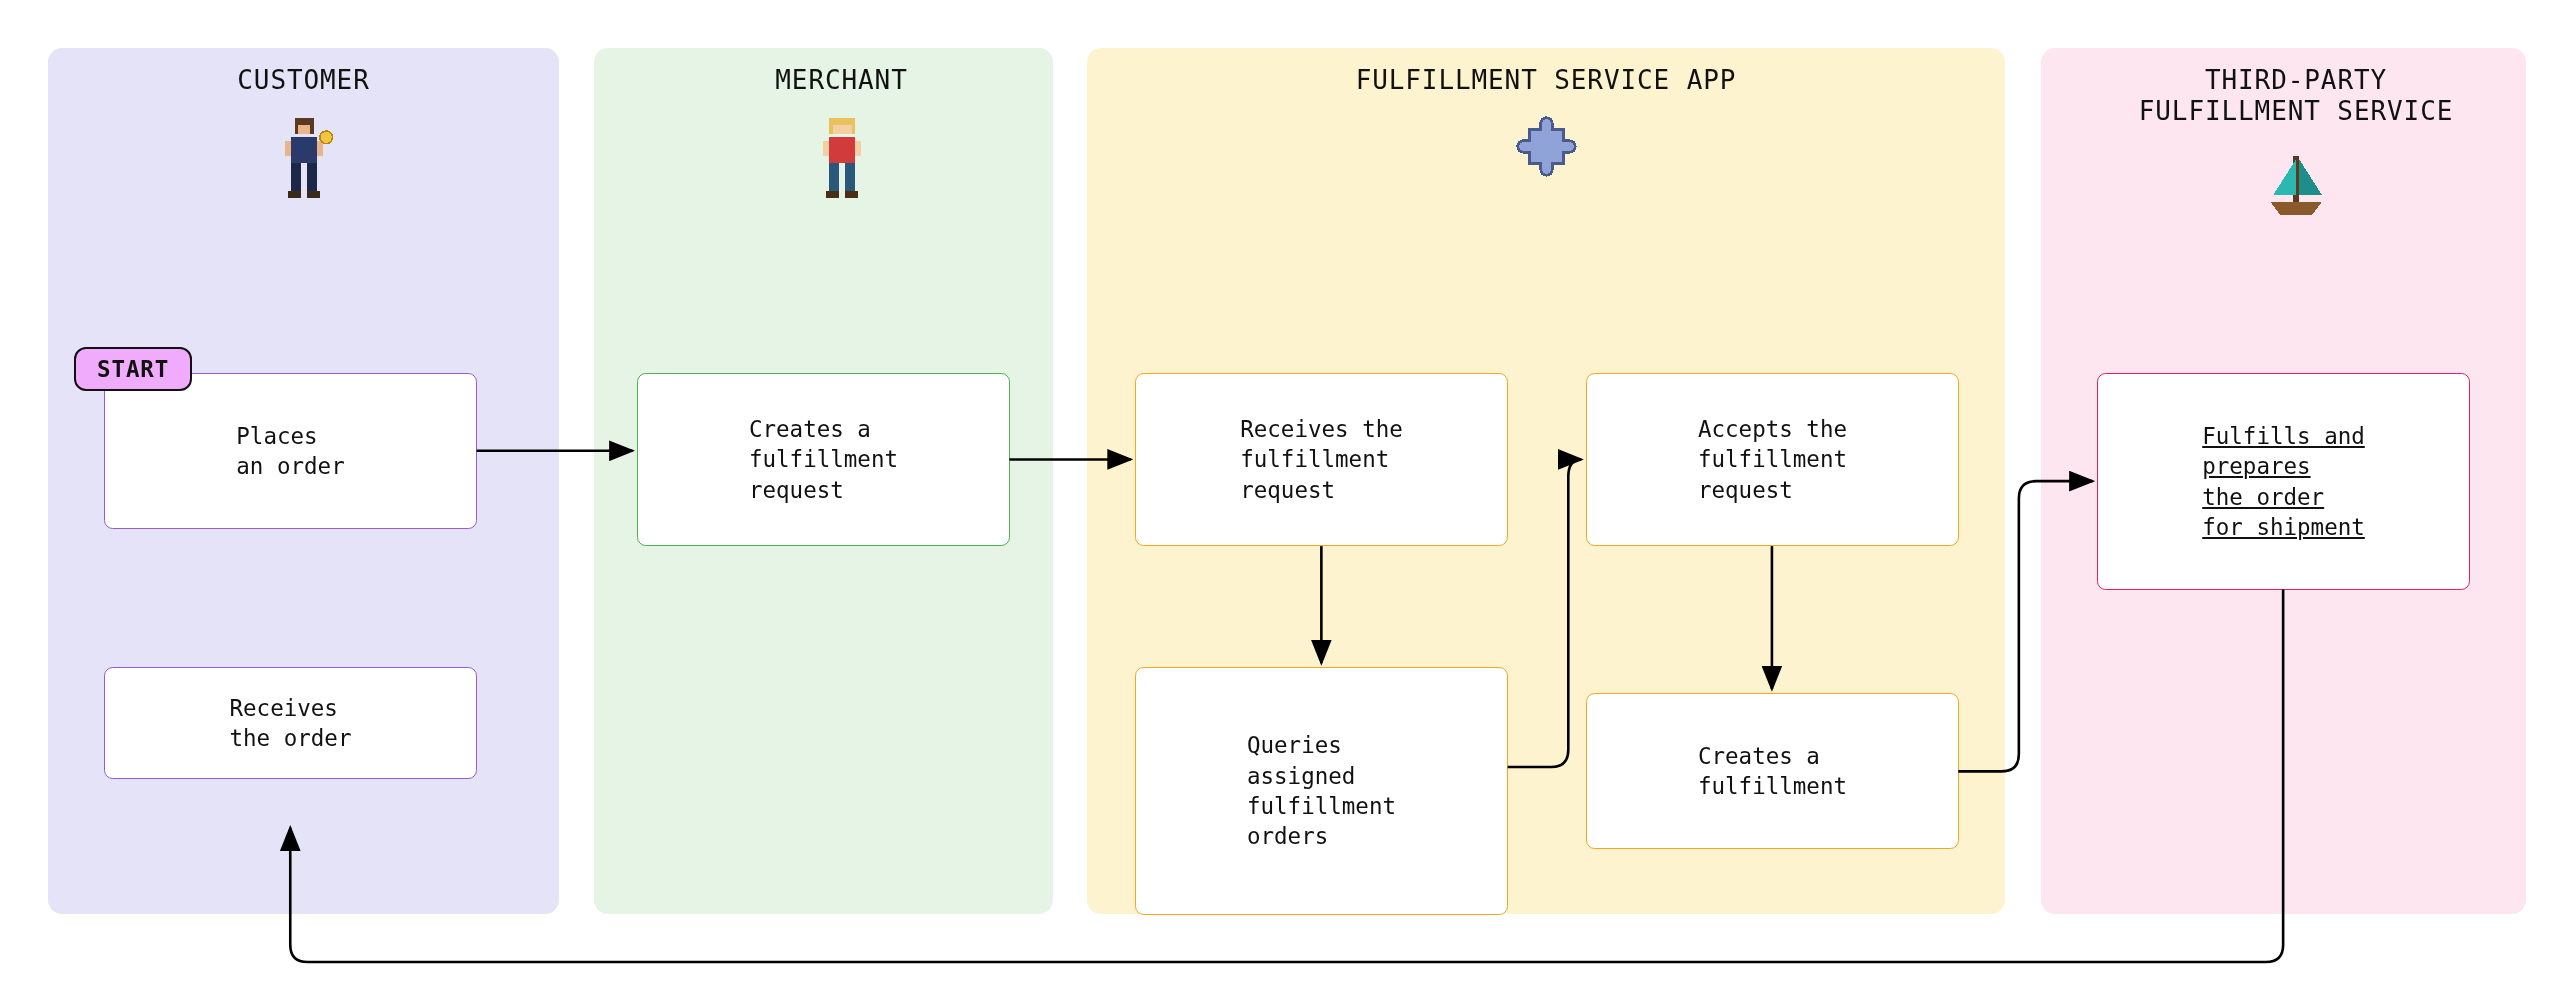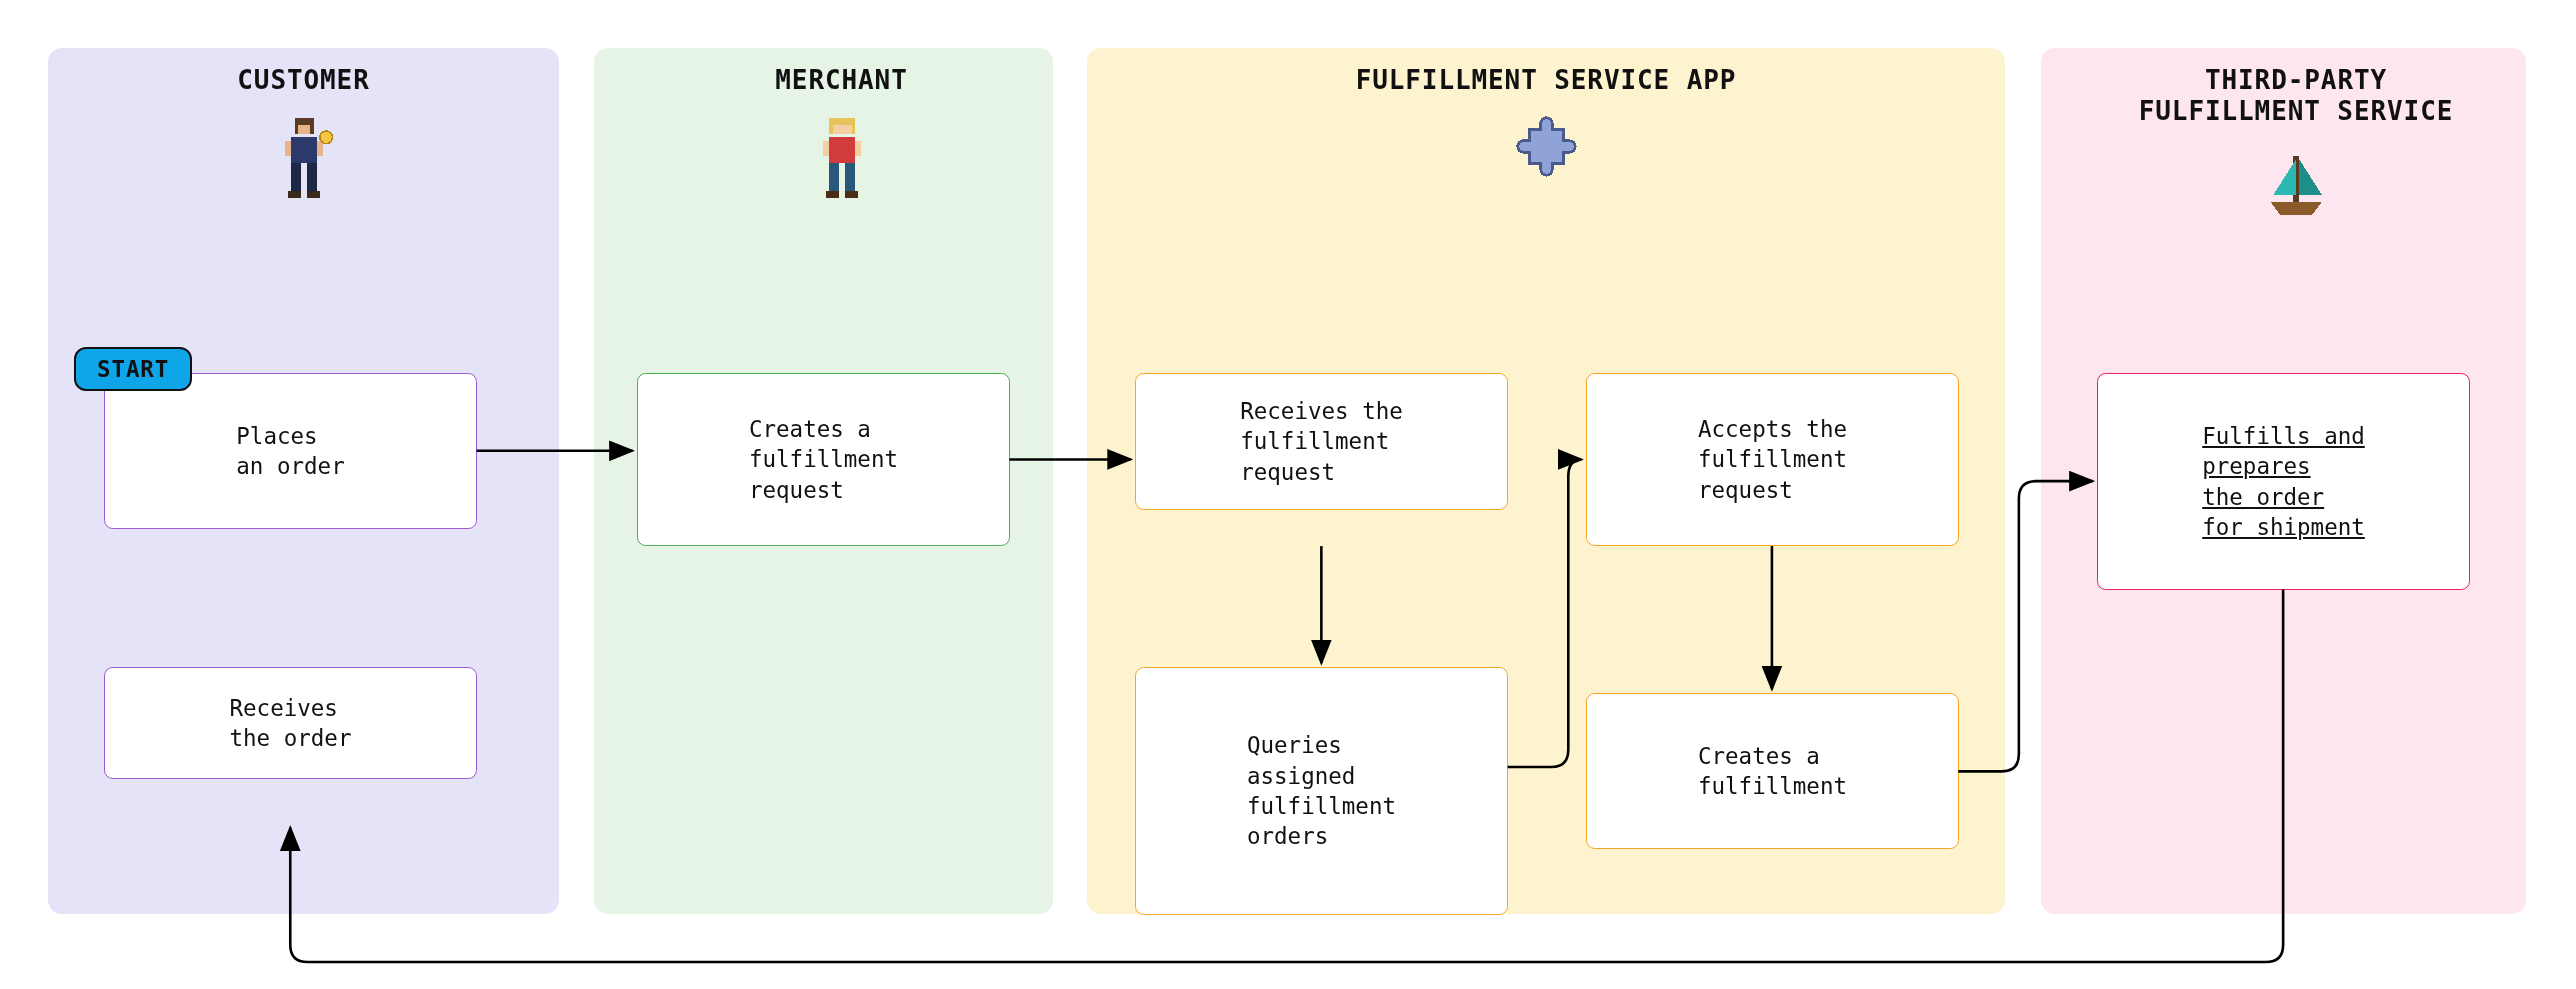--- a/index.html
+++ b/index.html
@@ -29,21 +29,21 @@
     padding: 35px;
   }
   .column {
     position: absolute;
     border-radius: 14px;
     padding-top: 17.3px;
     box-sizing: border-box;
   }
   .column-title {
     text-align: center;
-    font-weight: 700;
+    font-weight: 400;
     font-size: 26px;
     letter-spacing: 0.9px;
     line-height: 1.2;
   }
   .column-icon {
     display: block;
     margin: 15.6px auto 0 auto;
     image-rendering: pixelated;
   }
   .box {
@@ -55,21 +55,21 @@
     align-items: center;
     justify-content: center;
     font-size: 22.5px;
     line-height: 1.35;
     padding: 10.4px 15.6px;
     box-sizing: border-box;
     white-space: pre-line;
   }
   .start-badge {
     position: absolute;
-    background: #0ea5e9;
+    background: #f0abfc;
     border: 2.6px solid #111;
     border-radius: 12px;
     padding: 7px 21px;
     font-weight: 800;
     font-size: 22.5px;
     letter-spacing: 0.9px;
     z-index: 10;
   }
   svg.arrows {
     position: absolute;
@@ -147,21 +147,21 @@
   <div class="box" style="left:104px; top:373px; width:373px; height:156px; border-color:var(--box-customer-border);">Places
 an order</div>
 
   <div class="box" style="left:104px; top:667px; width:373px; height:112px; border-color:var(--box-customer-border);">Receives
 the order</div>
 
   <div class="box" style="left:637px; top:373px; width:373px; height:173px; border-color:var(--box-merchant-border);">Creates a
 fulfillment
 request</div>
 
-  <div class="box" style="left:1135px; top:373px; width:373px; height:137px; border-color:var(--box-app-border);">Receives the
+  <div class="box" style="left:1135px; top:373px; width:373px; height:173px; border-color:var(--box-app-border);">Receives the
 fulfillment
 request</div>
 
   <div class="box" style="left:1135px; top:667px; width:373px; height:248px; border-color:var(--box-app-border);">Queries
 assigned
 fulfillment
 orders</div>
 
   <div class="box" style="left:1586px; top:373px; width:373px; height:173px; border-color:var(--box-app-border);">Accepts the
 fulfillment

